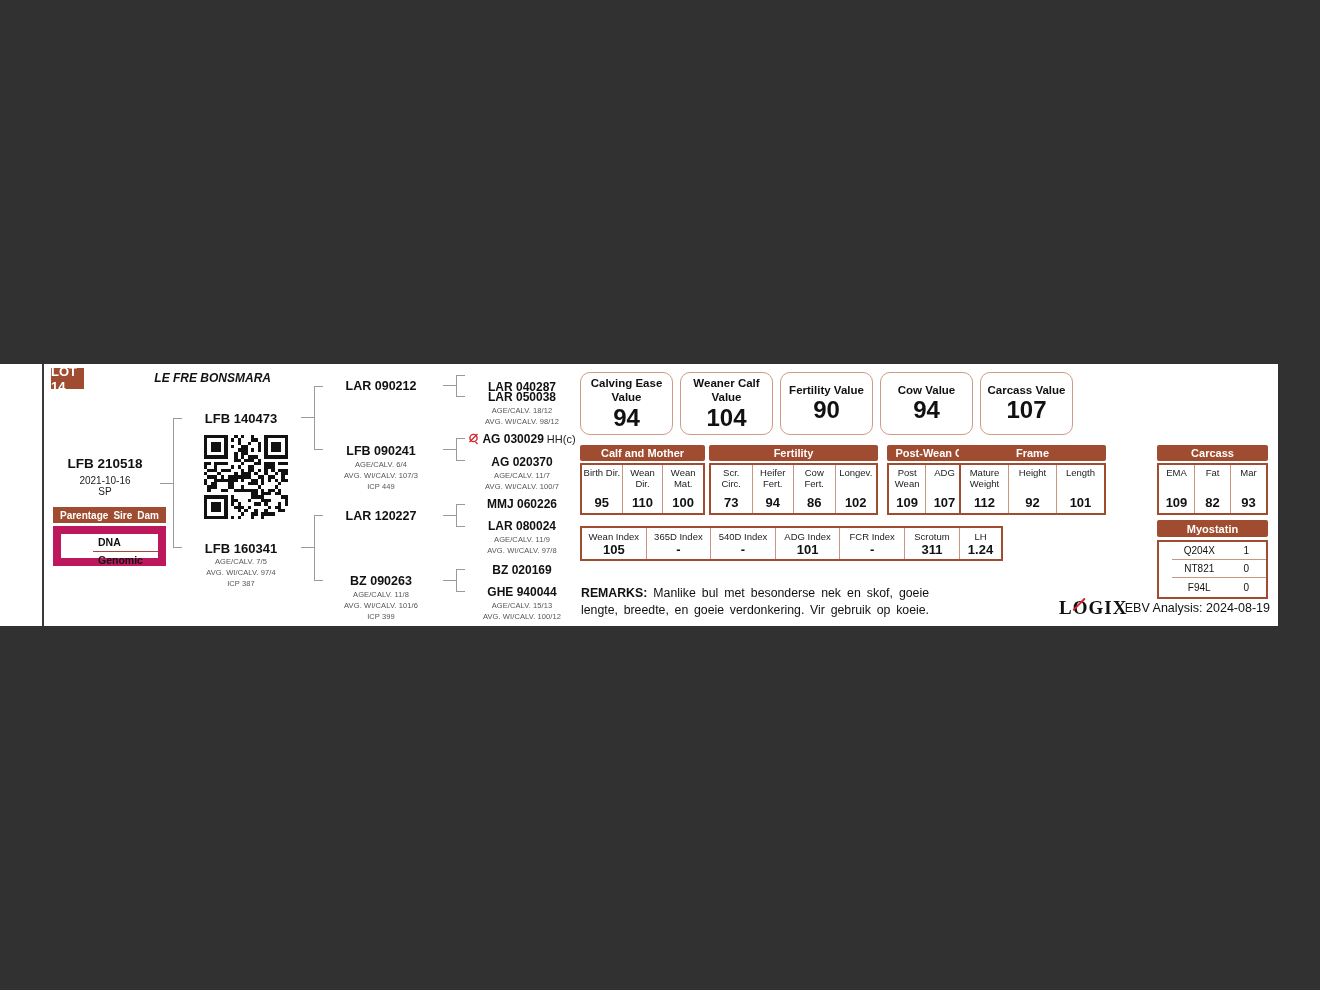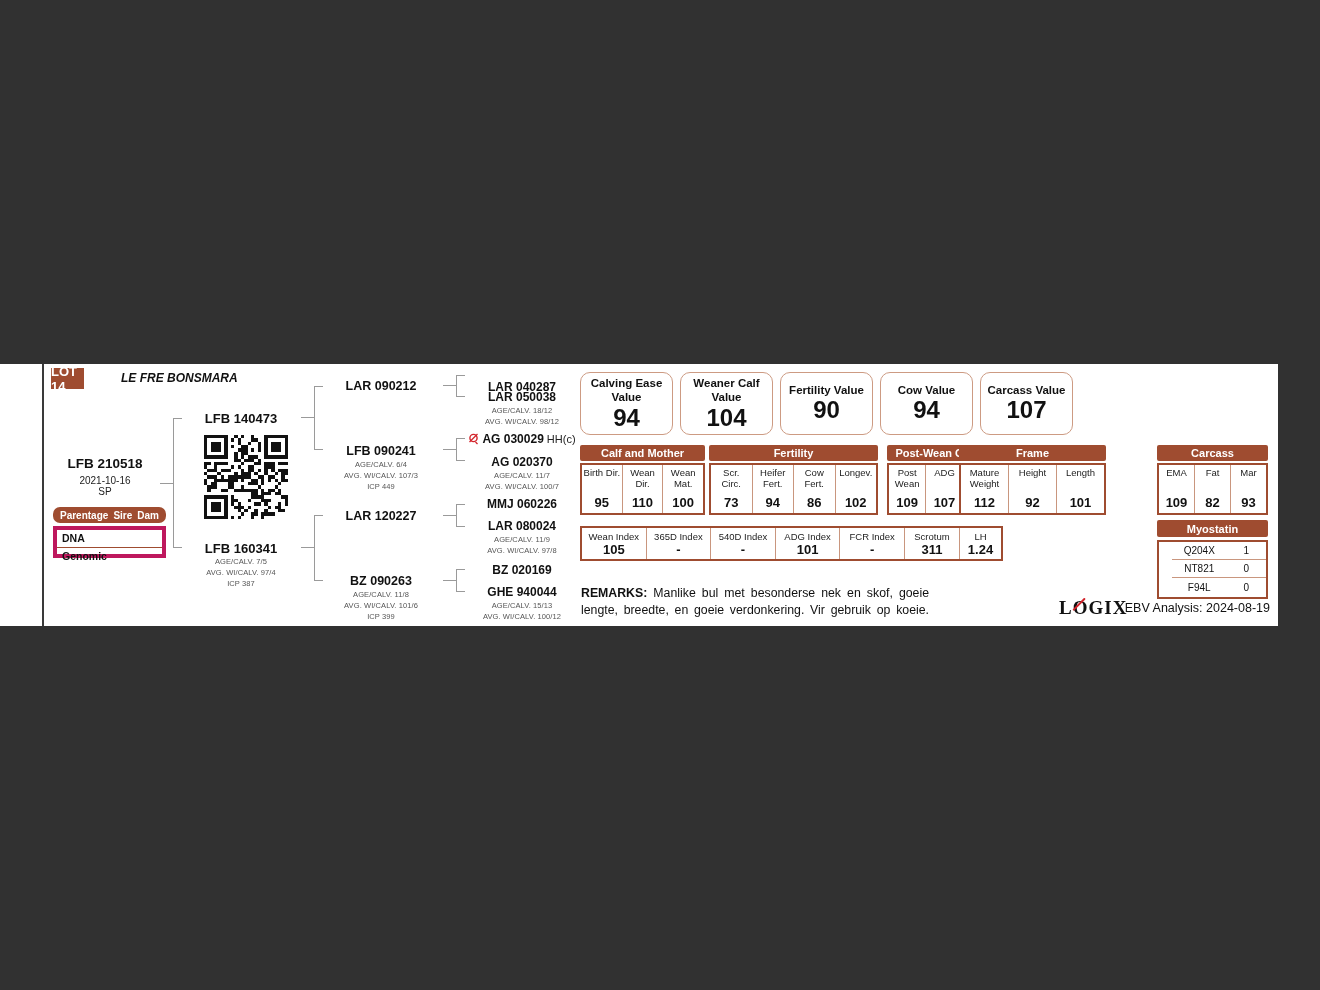--- a/index.html
+++ b/index.html
@@ -5,33 +5,33 @@
   * { margin:0; padding:0; box-sizing:border-box; }
   html,body { width:1320px; height:990px; background:#313131; overflow:hidden;
     font-family:"Liberation Sans","DejaVu Sans",sans-serif; }
   .page { position:absolute; left:0; top:364px; width:1278px; height:262px; background:#ffffff; }
   .page-divider { position:absolute; left:42px; top:0; width:2px; height:262px; background:#3a3a3a; }
   .card { position:absolute; left:43px; top:0; width:1235px; height:262px; }
 
   
   .lot-badge { position:absolute; left:8px; top:4px; width:33px; height:21px; background:#9F4C30;
     color:#fff; font-weight:700; font-size:13px; display:flex; align-items:center; justify-content:center; }
-  .breeder { position:absolute; left:78px; top:7px; width:150px; text-align:left;
+  .breeder { position:absolute; left:78px; top:7px; width:150px; text-align:right;
     font-weight:700; font-style:italic; font-size:12px; color:#111; }
 
   .gen1 { position:absolute; left:8px; top:92px; width:108px; text-align:center; }
   .gen1 .id { font-weight:700; font-size:13.5px; color:#111; }
   .gen1 .bdate { font-size:10px; color:#222; margin-top:4px; }
   .gen1 .status { font-size:10px; color:#222; }
 
   .parentage-header { position:absolute; left:10px; top:143px; width:113px; height:16px; background:#9F4C30;
     color:#fff; font-weight:700; font-size:10px; display:flex; align-items:center;
-    justify-content:space-between; padding:0 7px;border-radius:7px; }
-  .parentage-box { position:absolute; left:10px; top:162px; width:113px; height:32px;
-    border:4px solid #be185d; background:#fff; }
+    justify-content:space-between; padding:0 7px; }
+  .parentage-box { position:absolute; left:10px; top:162px; width:113px; height:40px;
+    border:8px solid #be185d; background:#fff;padding-left:32px; }
   .parentage-box .prow { height:18px; line-height:17px; font-weight:700; font-size:10.5px;
     color:#111; padding-left:5px; border-bottom:1px solid #9F4C30; }
   .parentage-box .prow:last-of-type { border-bottom:none; }
 
   
   .pid { position:absolute; text-align:center; font-weight:700; color:#111; }
   .p-sire, .p-dam { left:150px; width:96px; font-size:13px; }
   .gen2 { left:290px; width:96px; font-size:12.5px; }
   .gen3 { left:420px; width:118px; font-size:12px; }
   .pstats { position:absolute; text-align:center; font-size:7.5px; color:#555; line-height:1.45;

